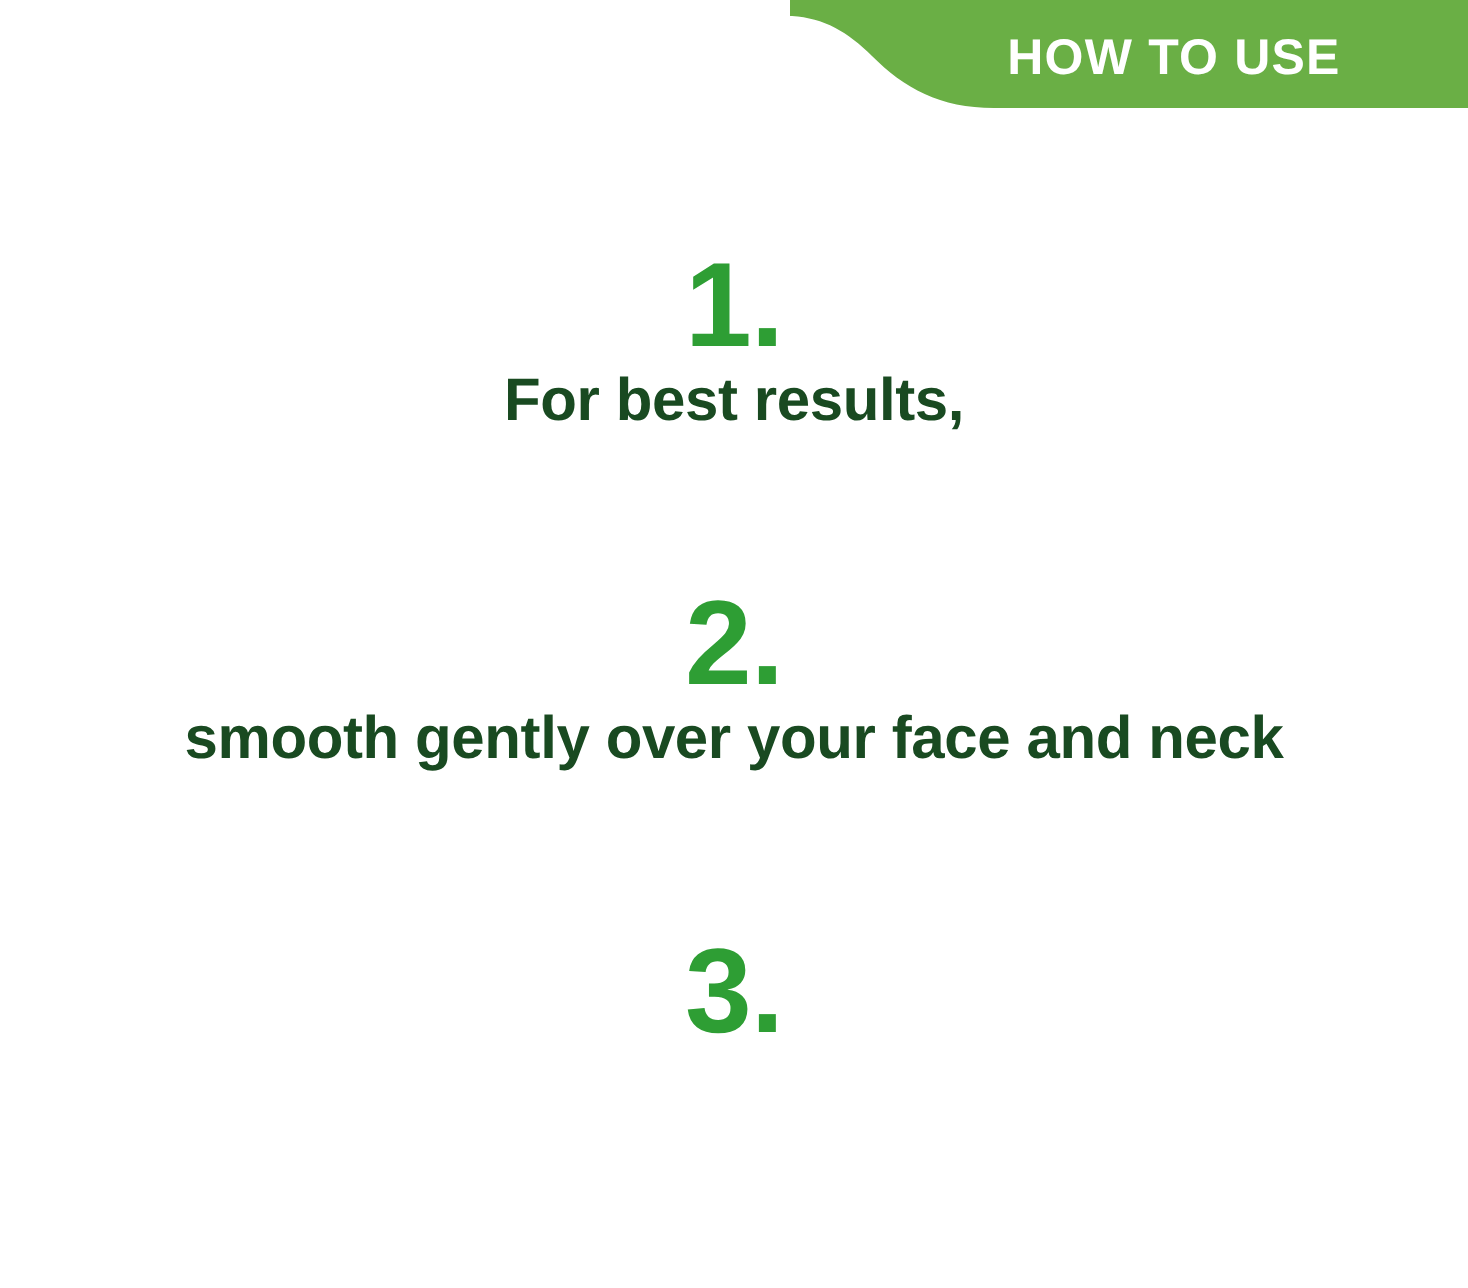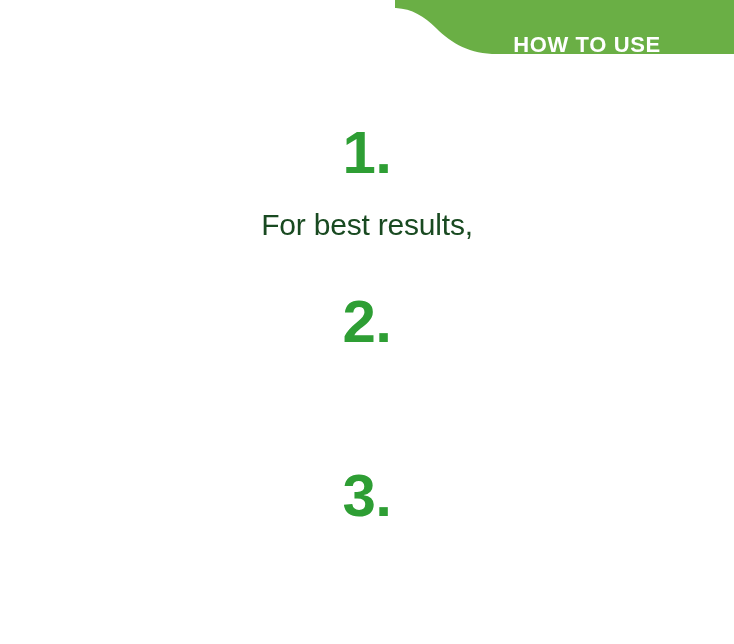--- a/index.html
+++ b/index.html
@@ -40,25 +40,24 @@
   .header-title {
     position: absolute;
     top: 10px;
     left: 460px;
     width: 254px;
     height: 38px;
     line-height: 38px;
     text-align: center;
     color: #ffffff;
     font-family: "Liberation Sans", sans-serif;
-    font-size: 22px;
+    font-size: 25px;
     font-weight: bold;
     letter-spacing: 0.6px;
     white-space: nowrap;
-    margin-top: 16px;
   }
 
   
   .steps {
     position: absolute;
     top: 56px;
     left: 0;
     width: 734px;
     height: 588px;
   }
@@ -78,24 +77,24 @@
     font-weight: bold;
     line-height: 60px;
     letter-spacing: -0.5px;
   }
 
   .step-text {
     display: block;
     color: #194a21;
     font-family: "Liberation Sans", sans-serif;
     font-size: 30px;
-    font-weight: normal;
+    font-weight: bold;
     line-height: 36px;
     letter-spacing: -0.2px;
-    margin-top: 24px;
+    margin-top: 0;
     padding: 0 80px;
   }
 
   #step-1 { top: 67px; }
   #step-2 { top: 236px; }
   #step-3 { top: 410px; }
 </style>
 </head>
 <body>
 
@@ -111,20 +110,21 @@
 
   <div class="steps">
 
     <div class="step" id="step-1">
       <span class="step-number">1.</span>
       <span class="step-text">For best results,</span>
     </div>
 
     <div class="step" id="step-2">
       <span class="step-number">2.</span>
+      <span class="step-text">smooth gently over your face and neck</span>
     </div>
 
     <div class="step" id="step-3">
       <span class="step-number">3.</span>
     </div>
 
   </div>
 
 </div>
 

